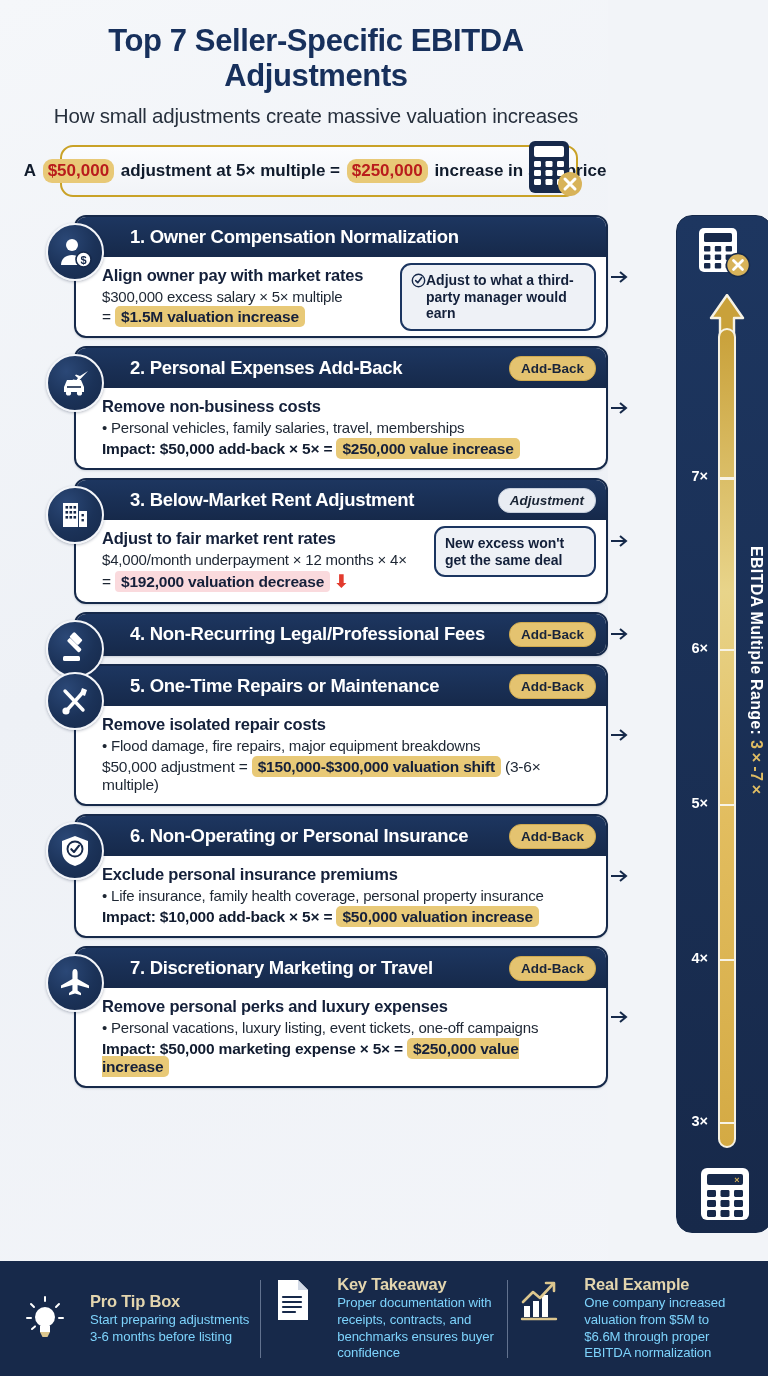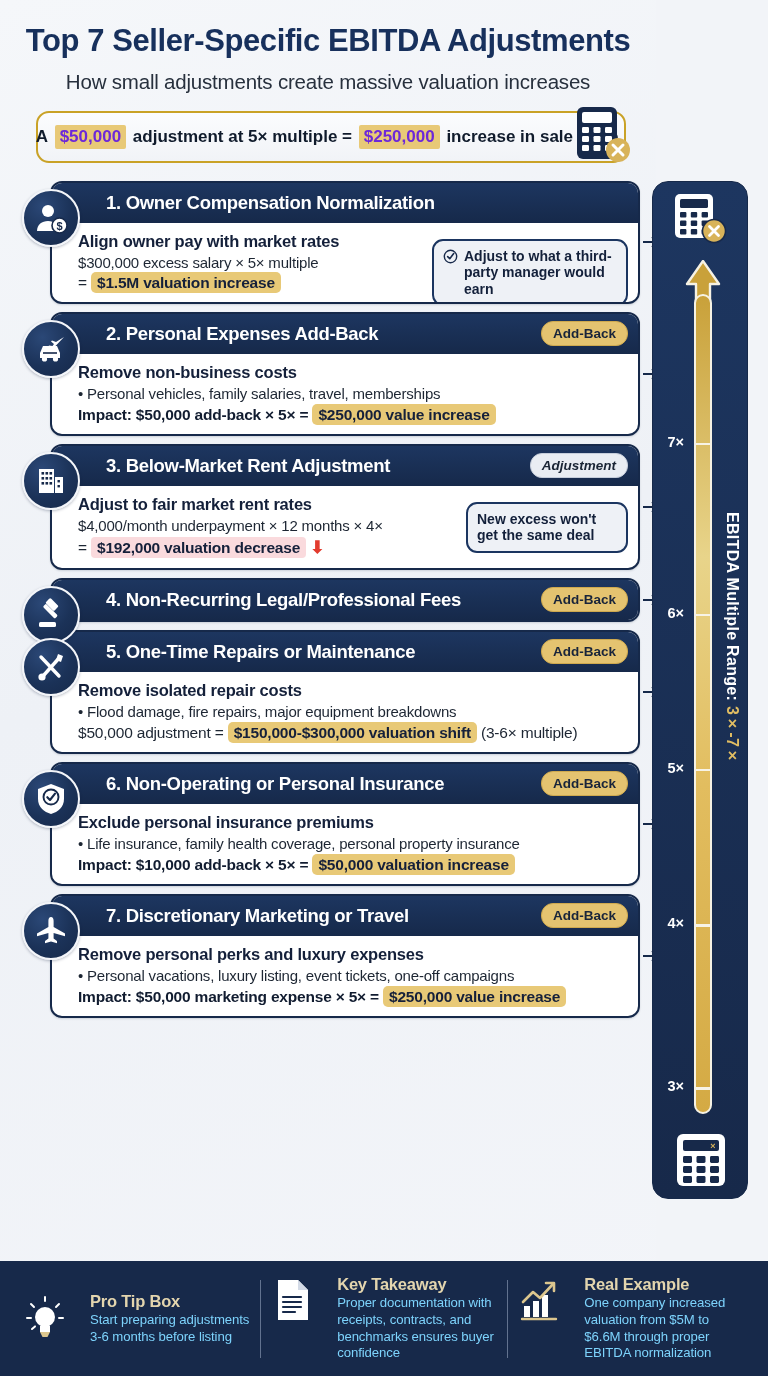--- a/index.html
+++ b/index.html
@@ -4,22 +4,23 @@
 <style>
   * { box-sizing: border-box; margin: 0; padding: 0; }
   html, body {
     width: 768px; height: 1376px;
     font-family: "Liberation Sans", sans-serif;
     background: #f2f4f8;
     overflow: hidden;
   }
   #page {
     position: relative;
-    width: 656px; height: 1376px;
+    width: 608px; height: 1376px;
     background: linear-gradient(160deg,#f5f7fa 0%, #eef1f6 45%, #f3f5f9 100%);
+    padding-left: 24px;
   }
 
   
   .header { padding: 24px 22px 0; text-align: center; }
   .title {
     font-size: 31px; font-weight: bold; color: #17305c;
     letter-spacing: -0.4px; line-height: 1.12;
   }
   .subtitle {
     margin-top: 11px; font-size: 20.5px; color: #27303d;
@@ -36,22 +37,22 @@
     height: 52px;
     border: 2.2px solid #c9a227;
     border-radius: 13px;
     background: linear-gradient(180deg,#fbfcfe,#f1f3f7);
     display: flex; align-items: center; justify-content: center;
     padding: 0 26px 0 18px;
     font-size: 17px; font-weight: bold; color: #101b2c;
     white-space: nowrap;
   }
   .hl-gold {
-    background: #e8c977; border-radius: 2px;
-    padding: 2px 5px; margin: 0 2px; color: #6d28d9;
+    background: #e8c977; border-radius: 9px;
+    padding: 2px 5px; margin: 0 2px; color: #b91c1c;
   }
   .calc-banner {
     position: absolute; right: -8px; top: -6px;
     width: 60px; height: 62px;
   }
 
   
   .main {
     position: relative;
     margin-top: 18px;
@@ -128,29 +129,29 @@
     background: #e8c977; border-radius: 5px; padding: 2px 6px;
     font-weight: bold; color: #15203a;
   }
   .hl-red {
     background: #fadadd; border-radius: 4px; padding: 2px 6px;
     font-weight: bold; color: #15203a;
   }
   .down-arrow { color: #e23b2e; font-size: 17px; font-weight: bold; }
 
   .note {
-    position: absolute; right: 10px; top: 16px;
+    position: absolute; right: 10px; top: 6px;
     width: 196px;
     background: #eef1f6;
     border: 2px solid #1b3560;
     border-radius: 11px;
     padding: 7px 9px;
     font-size: 14px; font-weight: bold; color: #13203a;
     line-height: 1.18;
-    display: flex; gap: 6px;
+    display: flex; 
   }
   .note.narrow { width: 162px; }
   .note svg { width: 15px; height: 15px; flex: 0 0 auto; margin-top: 1px; }
 
   .with-note .body-main { padding-right: 206px; }
   .with-note-narrow .body-main { padding-right: 172px; }
 
   .arrow-connect {
     position: absolute; right: -22px; top: 50%;
     transform: translateY(-50%);

